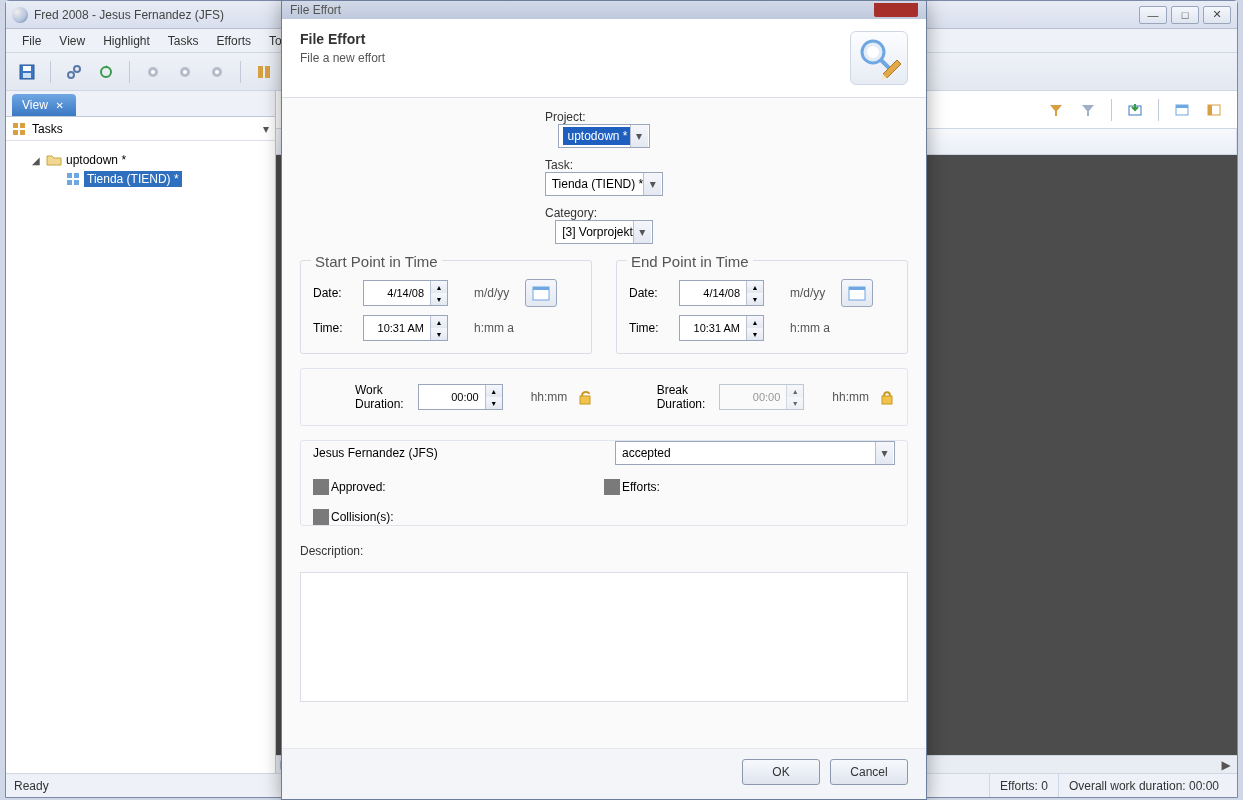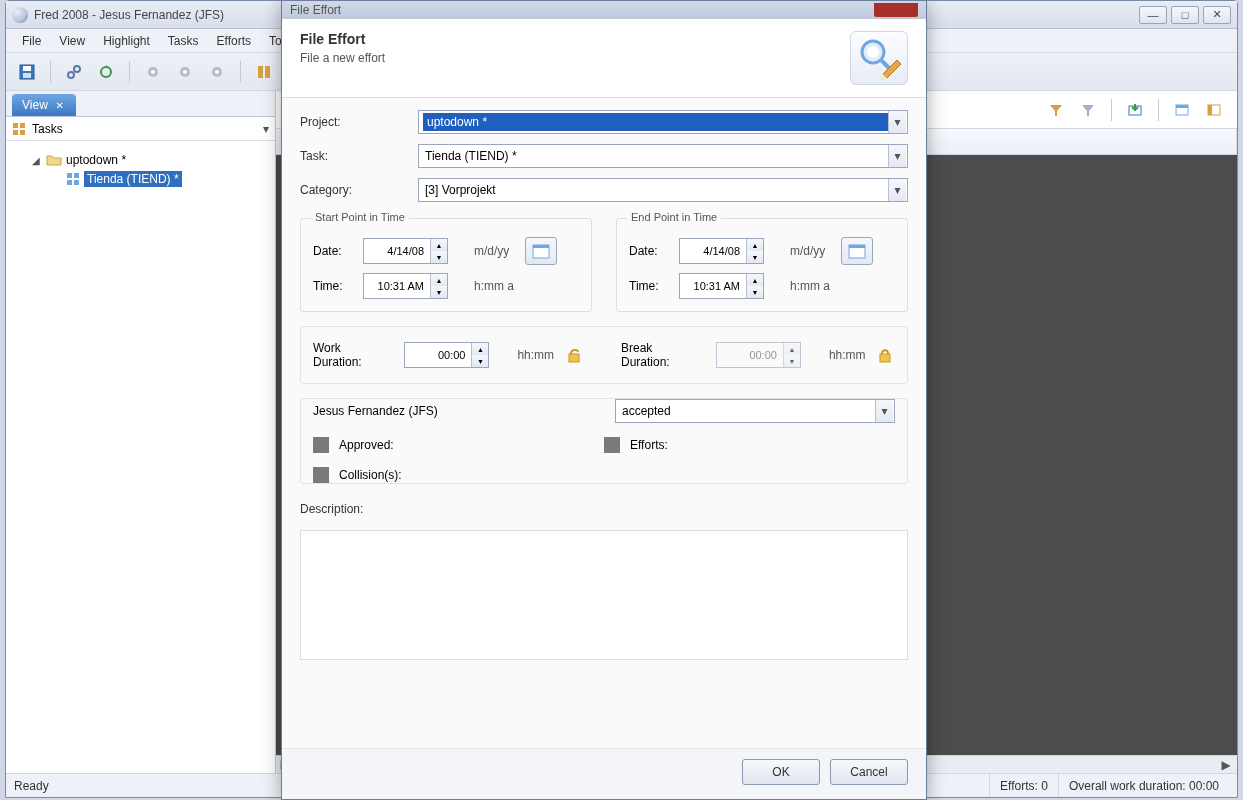--- a/index.html
+++ b/index.html
@@ -46,51 +46,51 @@
 
 
 .dialog { position:absolute; left: 281px; top: 0; width: 646px; height: 800px; background:#fafafa; border:1px solid #6c7e9c; border-radius:0 0 0 0; box-shadow: 0 3px 18px rgba(0,0,0,0.35); display:flex; flex-direction:column;}
 .dialog-titlebar { height:18px; background: linear-gradient(#d2dae8,#bfc9dc); padding:0 8px; color:#555; display:flex; align-items:center;}
 .dialog-titlebar .dlg-close{ margin-left:auto; width:44px; height:14px; background:#a7312a; border-radius:0 0 2px 2px;}
 .dlg-header { background:#fff; padding:12px 18px; border-bottom:1px solid #d8dde6; display:flex; align-items:flex-start;}
 .dlg-header h1{ font-size:14px; font-weight:bold; color:#333; margin-bottom:4px;}
 .dlg-header p{ color:#555;}
 .dlg-header .hdr-icon{ margin-left:auto; width:58px;height:54px; border:1px solid #cfd6e4; border-radius:6px; background:linear-gradient(#fcfdff,#e7ecf4); display:flex; align-items:center; justify-content:center; position:relative;}
 .dlg-body { flex:1; padding:12px 18px; overflow:auto;}
-.form-row { display:flex; align-items:center; margin-bottom:10px; }
+.form-row { display:flex; align-items:center; margin-bottom:10px;flex-direction:column; }
 .form-row > label { width:118px; color:#333;}
 .form-row .combo { flex:1; }
 .combo { height:24px; border:1px solid #9aa6bc; background:#fff; display:flex; align-items:center; padding:0 6px; position:relative;}
 .combo .combo-text{ flex:1; }
 .combo .combo-arrow{ width:18px; height:22px; border-left:1px solid #b8c0d0; display:flex;align-items:center;justify-content:center; color:#555; cursor:pointer; margin-right:-5px; background:linear-gradient(#f5f7fc,#e3e8f1);}
 .combo.highlight .combo-text{ background:#1f5fbf; color:#fff; padding:2px 4px; margin:-2px -2px;}
 
 .groupbox { border:1px solid #d8dde6; border-radius:3px; padding:10px 12px 12px; position:relative; margin-top:6px;}
-.groupbox > .legend { position:absolute; top:-8px; left:10px; background:#fafafa; padding:0 4px; color:#555; font-size:11px;}
+.groupbox > .legend { position:absolute; top:-8px; left:10px; background:#fafafa; padding:0 4px; color:#555; font-size:15px;}
 .time-grid { display:flex; gap:24px;}
 .time-col { flex:1; }
 .tg-row{ display:flex; align-items:center; margin-top:8px; gap:8px;}
 .tg-row label{ width:42px;}
 .spinner { display:flex; border:1px solid #9aa6bc; height:26px; background:#fff;}
 .spinner input{ border:none; width:66px; text-align:right; padding:0 6px; font-size:11px;}
 .spinner .spin-btns{ display:flex; flex-direction:column; border-left:1px solid #b8c0d0;}
 .spinner .spin-btns span{ width:16px; flex:1; display:flex;align-items:center;justify-content:center; font-size:7px; background:linear-gradient(#f5f7fc,#e3e8f1); cursor:pointer;}
 .hint{ color:#555; margin-left:4px;padding-left:14px;}
 .cal-btn{ width:32px; height:28px; border:1px solid #9aa6bc; background:linear-gradient(#f5f7fc,#e3e8f1); border-radius:3px; margin-left:8px; display:flex;align-items:center;justify-content:center; cursor:pointer;}
 
 .dur-box { border:1px solid #e0e4ec; border-radius:3px; padding:14px 12px; margin-top:14px; display:flex; align-items:center; gap:10px;}
-.dur-box label{ margin-right:4px;}
+.dur-box label{ margin-right:4px;margin-left:42px;}
 .lock{ width:20px; height:20px; display:flex;align-items:center;justify-content:center;}
 
 .status-box { border:1px solid #e0e4ec; border-radius:3px; padding:0 12px; margin-top:14px;}
 .status-top{ display:flex; align-items:center; gap:12px;}
 .status-top .user{ flex:0 0 290px;}
 .chk-row{ display:flex; margin-top:14px; }
 .chk-col{ flex:1; display:flex; flex-direction:column; gap:14px;}
-.chk{ display:flex; align-items:center; gap:10px;}
+.chk{ display:flex; align-items:center; gap:2px;}
 .chk .box{ width:16px;height:16px; background:#7a7a7a;}
 .chk .box.light{ background:#fff; border:1px solid #9aa6bc;}
 
 .desc-label{ margin-top:18px; color:#333;}
 .desc-area{ width:100%; height:130px; border:1px solid #d8dde6; background:#fff; margin-top:14px;}
 
 .dlg-buttons{ padding:10px 18px 14px; display:flex; justify-content:flex-end; gap:10px; border-top:1px solid #e5e8ef; background:#f3f5f9;}
 .btn{ min-width:78px; height:26px; border:1px solid #8c98b0; background:linear-gradient(#f7f9fc,#dfe5ef); border-radius:3px; cursor:pointer; display:flex;align-items:center;justify-content:center; color:#333;}
 
 svg{display:block;}

